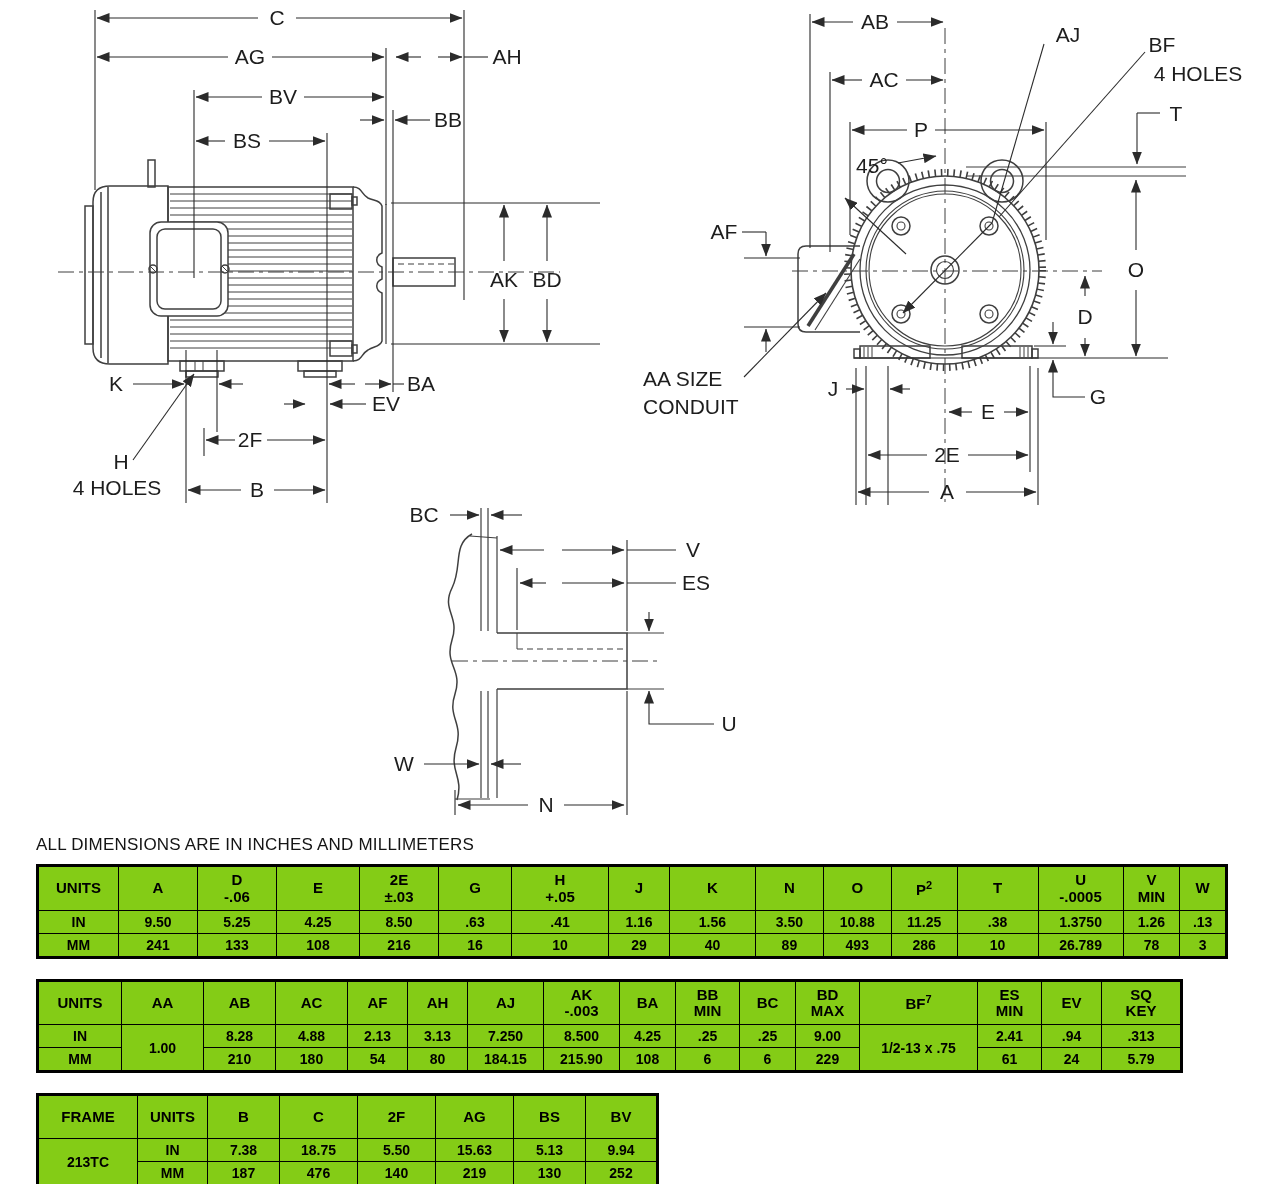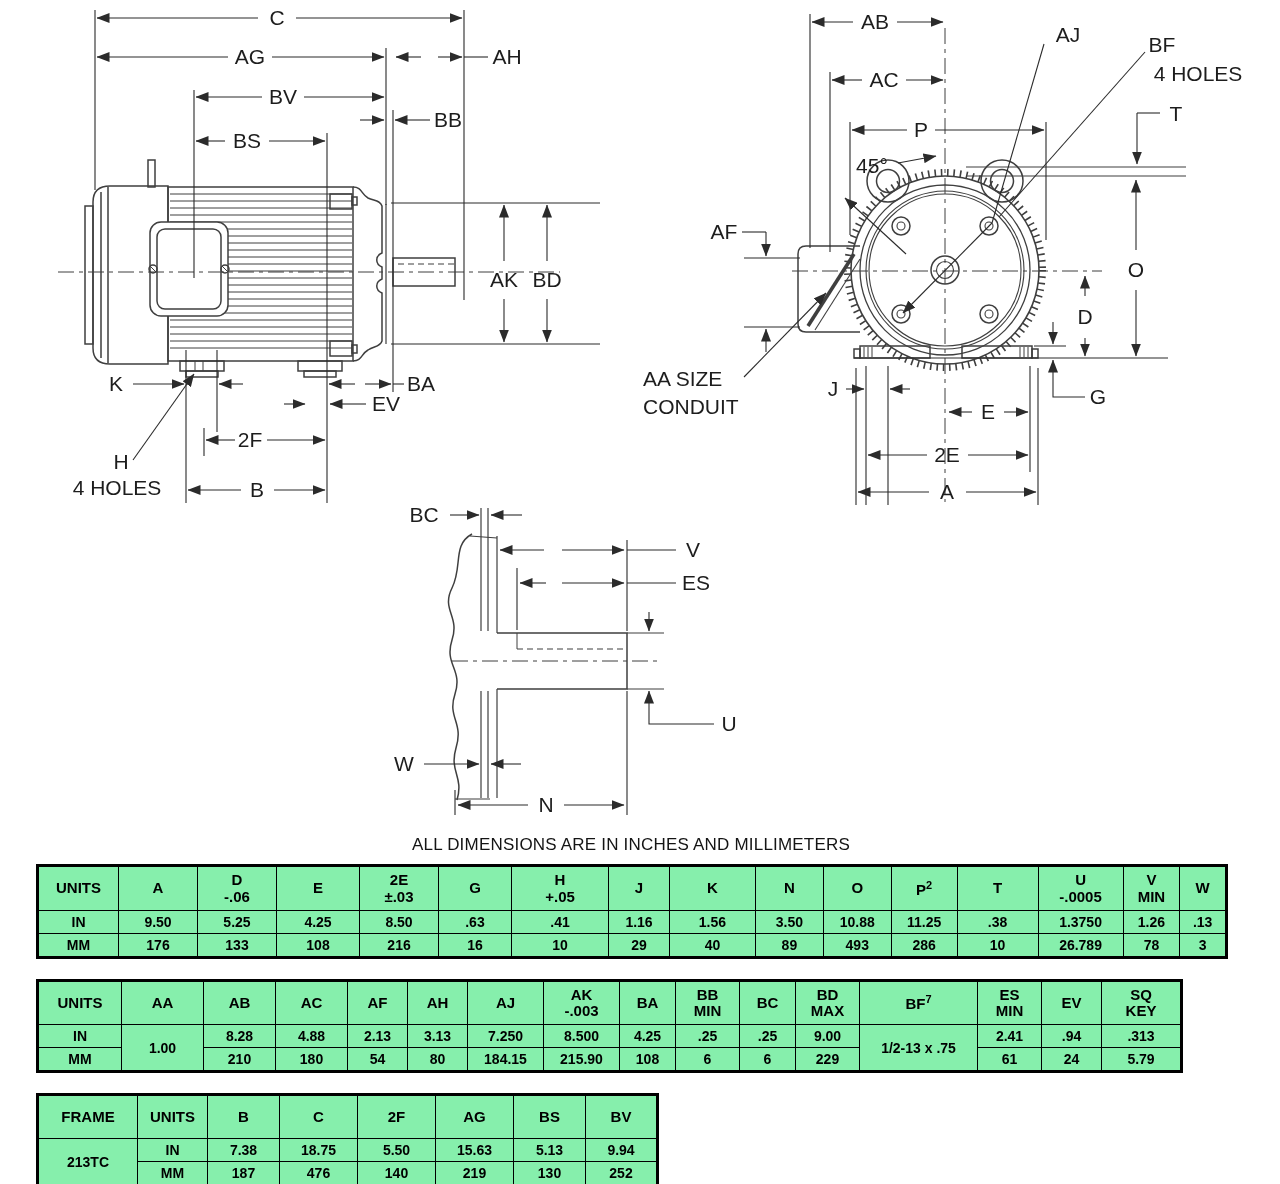--- a/index.html
+++ b/index.html
@@ -1,22 +1,22 @@
 <!DOCTYPE html>
 <html><head>
 <meta charset="utf-8">
 <style>
   html,body{margin:0;padding:0}
   body{width:1280px;height:1184px;overflow:hidden;background:#fff;position:relative;
        font-family:"Liberation Sans",sans-serif;}
   svg{position:absolute;top:0;left:0}
   svg text{font-family:"Liberation Sans",sans-serif;font-size:21px;fill:#1d1d1d}
-  .note{position:absolute;top:835px;left:36px;width:1190px;text-align:center;
+  .note{position:absolute;top:835px;left:36px;width:1190px;
         font-size:17px;color:#141414;letter-spacing:.2px}
-  table{border-collapse:collapse;table-layout:fixed;position:absolute;background:#86efac}
+  table{border-collapse:collapse;table-layout:fixed;position:absolute;background:#84cc16}
   table{border:3px solid #000}
   th,td{border:1.6px solid #000;padding:0;text-align:center;vertical-align:middle;
         color:#000;overflow:hidden;font-weight:700}
   th{font-size:15px;line-height:1.1}
   td{font-size:14px;height:22px}
   .t1{left:36px;top:864px;width:1192px}.t1 th{height:43px}
   .t2{left:36px;top:979px;width:1144px}.t2 th{height:42px}
   .t3{left:36px;top:1093px;width:620px}.t3 th{height:42px}
   sup{font-size:11px}
 </style>
@@ -354,21 +354,21 @@
         <td>3.50</td>
         <td>10.88</td>
         <td>11.25</td>
         <td>.38</td>
         <td>1.3750</td>
         <td>1.26</td>
         <td>.13</td>
   </tr>
   <tr>
     <td>MM</td>
-        <td>176</td>
+        <td>241</td>
         <td>133</td>
         <td>108</td>
         <td>216</td>
         <td>16</td>
         <td>10</td>
         <td>29</td>
         <td>40</td>
         <td>89</td>
         <td>493</td>
         <td>286</td>

